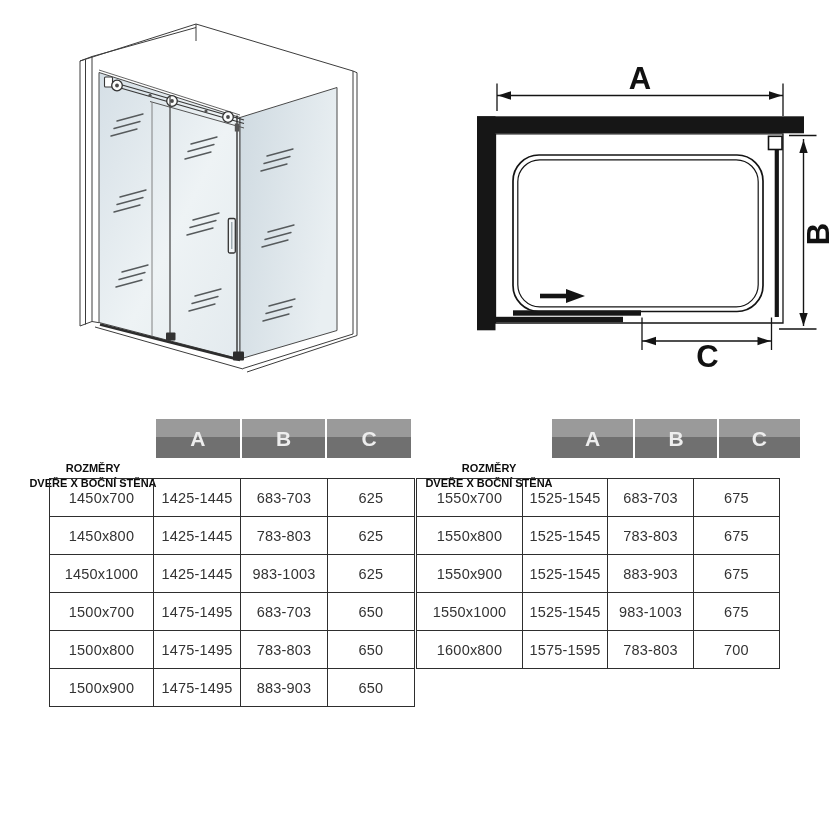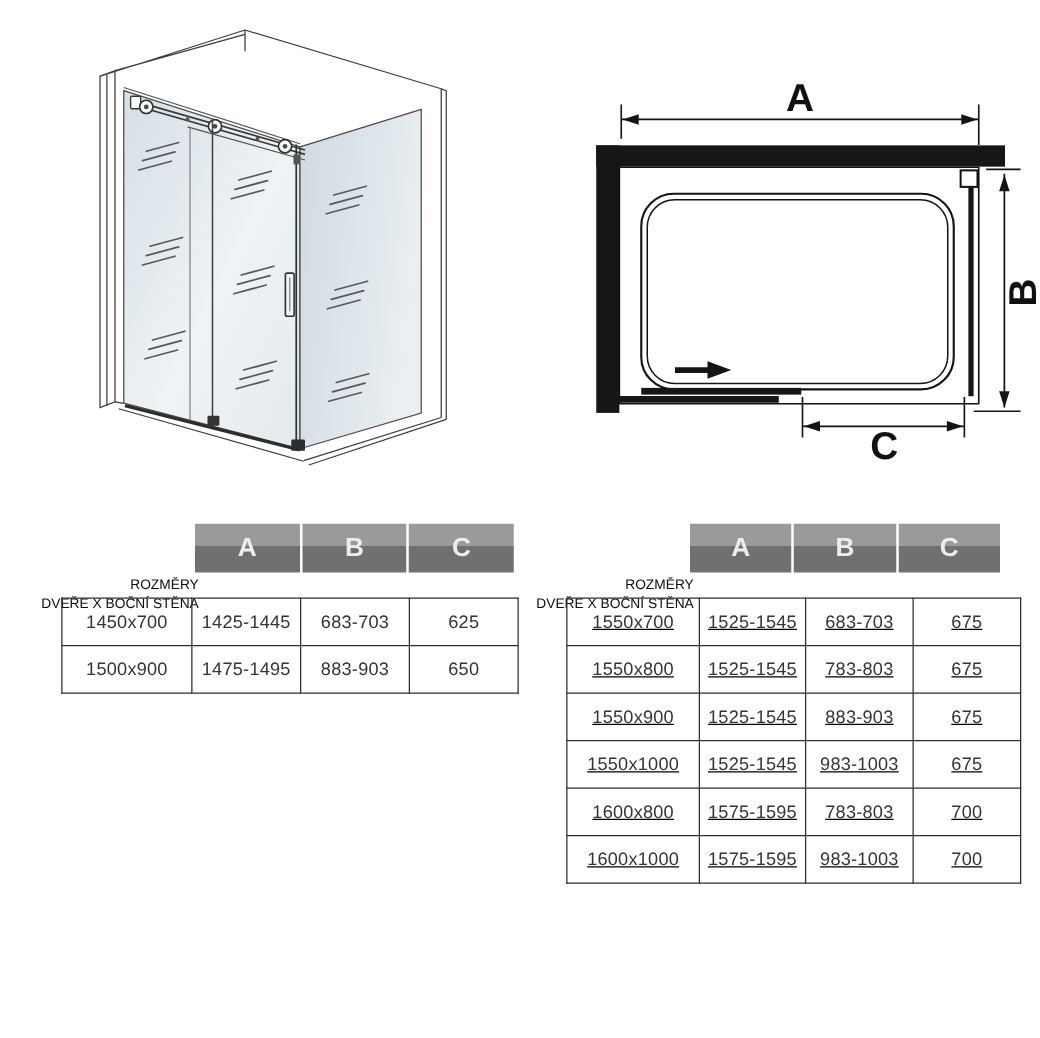--- a/index.html
+++ b/index.html
@@ -7,35 +7,35 @@
           font-family:"Liberation Sans",sans-serif;}
   svg{position:absolute;display:block;}
   .persp{left:0;top:0;}
   .topview{left:460px;top:0;}
   .ln{stroke:var(--line);stroke-width:1;fill:none;}
   .blk{fill:var(--wall_fill);}
   .dim{stroke:#141414;stroke-width:1.4;fill:none;}
   .tick{stroke:#141414;stroke-width:1.3;fill:none;}
   .ah{fill:#141414;}
   .dimtxt{font-family:"Liberation Sans",sans-serif;font-weight:bold;font-size:31px;fill:#111;}
-  .caption{position:absolute;width:132px;text-align:right;font-weight:normal;font-size:11px;
+  .caption{position:absolute;width:132px;text-align:center;font-weight:bold;font-size:11px;
            color:#0c0c0c;line-height:1.35;white-space:nowrap;margin-top:40px;}
   .cap-left{left:27px;top:421px;}
   .cap-right{left:423px;top:421px;}
   .hdr{position:absolute;height:39px;display:flex;gap:2px;}
   .hdr-left{left:156px;top:419px;width:255px;}
   .hdr-right{left:552px;top:419px;width:248px;}
   .hdr-cell{flex:1;display:flex;align-items:center;justify-content:center;
             background:linear-gradient(to bottom,var(--header_top) 0%,var(--header_top) 45%,
                        var(--header_bottom) 45%,var(--header_bottom) 100%);
             color:var(--header_text);font-weight:bold;font-size:21px;}
   table.dims{position:absolute;border-collapse:collapse;table-layout:fixed;
              border:1.6px solid var(--table_border);padding-left:11px;}
   .tbl-left{left:49px;top:478px;width:365px;}
-  .tbl-right{left:453px;top:478px;width:363px;text-decoration:underline;}
+  .tbl-right{left:416px;top:478px;width:363px;}
   table.dims td{border:1.3px solid var(--table_border);height:37px;text-align:center;
                 vertical-align:middle;font-size:14.5px;color:var(--cell_text);
                 letter-spacing:0.2px;padding:0;}
 </style>
 </head>
 <body>
 
 <div class="canvas">
 
   <svg class="persp" width="460" height="400" viewBox="0 0 460 400">
@@ -183,20 +183,44 @@
         <col style="width:87px">
       </colgroup>
     <tbody>
         <tr>
           <td>1450x700</td>
           <td>1425-1445</td>
           <td>683-703</td>
           <td>625</td>
         </tr>
         <tr>
+          <td>1450x800</td>
+          <td>1425-1445</td>
+          <td>783-803</td>
+          <td>625</td>
+        </tr>
+        <tr>
+          <td>1450x1000</td>
+          <td>1425-1445</td>
+          <td>983-1003</td>
+          <td>625</td>
+        </tr>
+        <tr>
+          <td>1500x700</td>
+          <td>1475-1495</td>
+          <td>683-703</td>
+          <td>650</td>
+        </tr>
+        <tr>
+          <td>1500x800</td>
+          <td>1475-1495</td>
+          <td>783-803</td>
+          <td>650</td>
+        </tr>
+        <tr>
           <td>1500x900</td>
           <td>1475-1495</td>
           <td>883-903</td>
           <td>650</td>
         </tr>
       </tbody>
   </table>
 
   <div class="caption cap-right">
     <div>ROZMĚRY</div>
@@ -238,22 +262,16 @@
           <td>1525-1545</td>
           <td>983-1003</td>
           <td>675</td>
         </tr>
         <tr>
           <td>1600x800</td>
           <td>1575-1595</td>
           <td>783-803</td>
           <td>700</td>
         </tr>
-        <tr>
-          <td>1600x1000</td>
-          <td>1575-1595</td>
-          <td>983-1003</td>
-          <td>700</td>
-        </tr>
       </tbody>
   </table>
 
 </div>
 
 </body></html>

